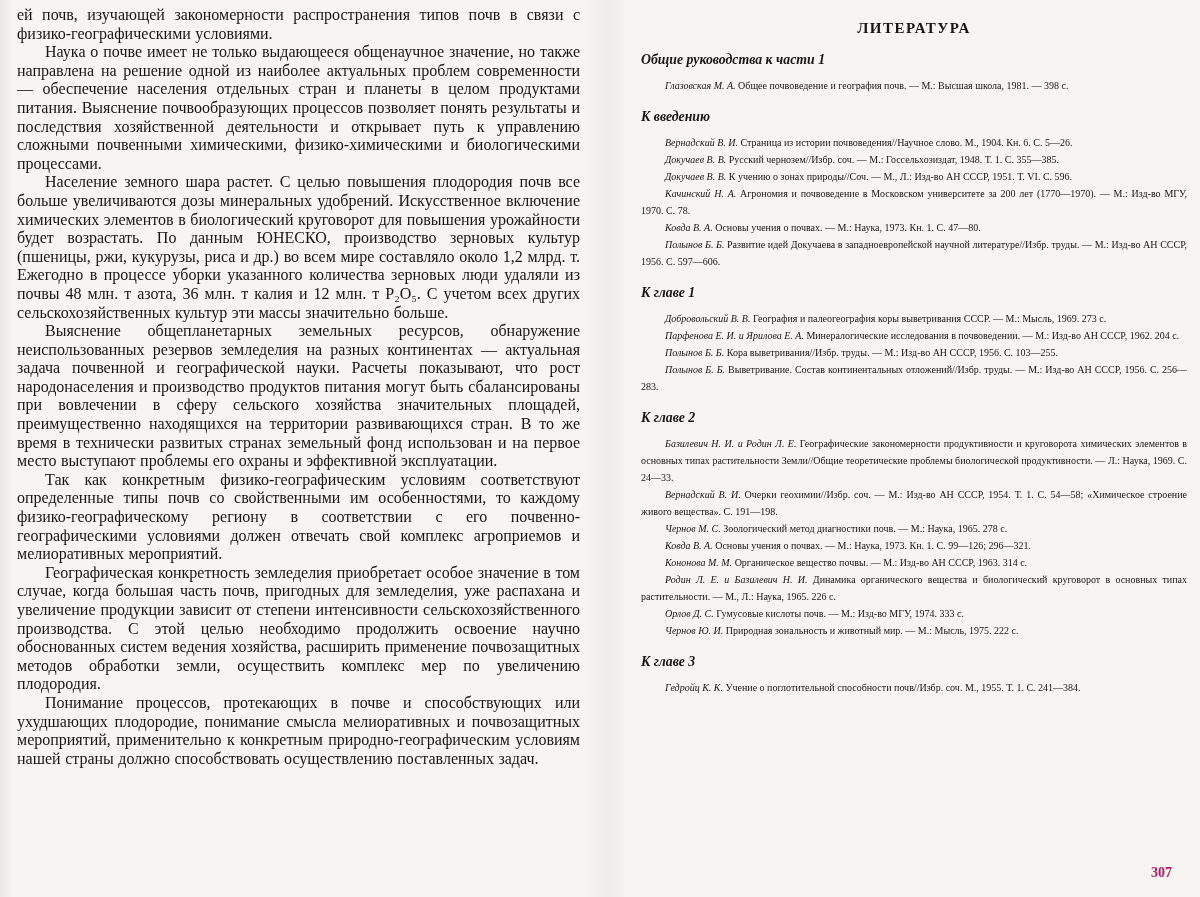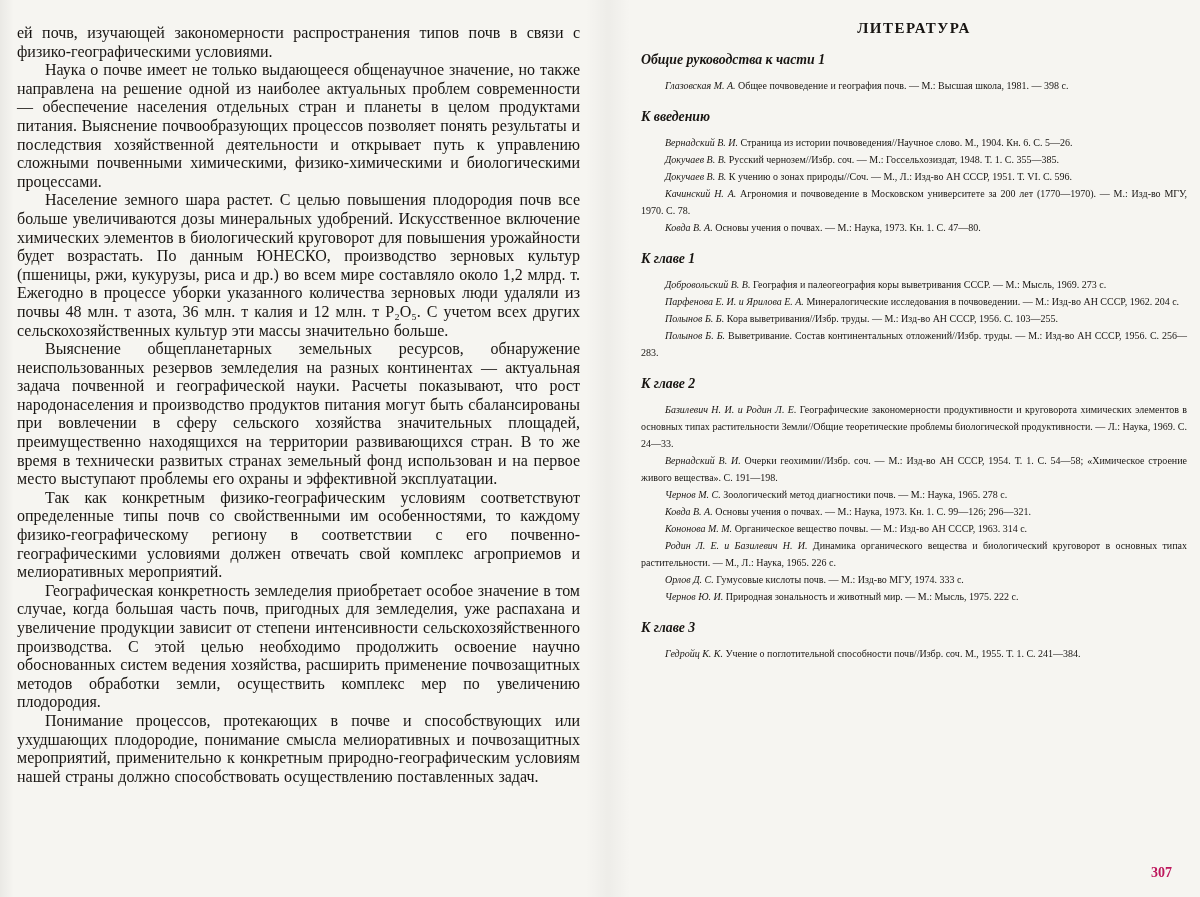--- a/index.html
+++ b/index.html
@@ -17,21 +17,21 @@
     position: absolute; top: 0; left: 586px; width: 44px; height: 897px;
     background: linear-gradient(to right, rgba(0,0,0,0), rgba(0,0,0,0.035), rgba(0,0,0,0));
     pointer-events: none;
   }
   .edge-shade {
     position: absolute; top: 0; left: 0; width: 14px; height: 897px;
     background: linear-gradient(to right, rgba(0,0,0,0.05), rgba(0,0,0,0));
     pointer-events: none;
   }
   .page { position: absolute; top: 0; }
-  .page-left  { left: 17px;  width: 563px; top: 24px; }
+  .page-left  { left: 17px;  width: 563px; top: 6px; }
   .page-right { left: 641px; width: 546px; top: 20px; }
 
   
   .para {
     margin: 0;
     text-align: justify;
     font-size: 16px;
     line-height: 18.6px;
     text-indent: 28px;
     word-spacing: 0.5px;
@@ -96,20 +96,21 @@
       <p class="entry"><span class="author">Глазовская М. А.</span> <span>Общее почвоведение и география почв. — М.: Высшая школа, 1981. — 398 с.</span></p>
     </div>
 
     <div>
       <h2 class="section-heading">К введению</h2>
       <p class="entry"><span class="author">Вернадский В. И.</span> <span>Страница из истории почвоведения//Научное слово. М., 1904. Кн. 6. С. 5—26.</span></p>
       <p class="entry"><span class="author">Докучаев В. В.</span> <span>Русский чернозем//Избр. соч. — М.: Госсельхозиздат, 1948. Т. 1. С. 355—385.</span></p>
       <p class="entry"><span class="author">Докучаев В. В.</span> <span>К учению о зонах природы//Соч. — М., Л.: Изд-во АН СССР, 1951. Т. VI. С. 596.</span></p>
       <p class="entry"><span class="author">Качинский Н. А.</span> <span>Агрономия и почвоведение в Московском университете за 200 лет (1770—1970). — М.: Изд-во МГУ, 1970. С. 78.</span></p>
       <p class="entry"><span class="author">Ковда В. А.</span> <span>Основы учения о почвах. — М.: Наука, 1973. Кн. 1. С. 47—80.</span></p>
+      <p class="entry"><span class="author">Полынов Б. Б.</span> <span>Развитие идей Докучаева в западноевропейской научной литературе//Избр. труды. — М.: Изд-во АН СССР, 1956. С. 597—606.</span></p>
     </div>
 
     <div>
       <h2 class="section-heading">К главе 1</h2>
       <p class="entry"><span class="author">Добровольский В. В.</span> <span>География и палеогеография коры выветривания СССР. — М.: Мысль, 1969. 273 с.</span></p>
       <p class="entry"><span class="author">Парфенова Е. И. и Ярилова Е. А.</span> <span>Минералогические исследования в почвоведении. — М.: Изд-во АН СССР, 1962. 204 с.</span></p>
       <p class="entry"><span class="author">Полынов Б. Б.</span> <span>Кора выветривания//Избр. труды. — М.: Изд-во АН СССР, 1956. С. 103—255.</span></p>
       <p class="entry"><span class="author">Полынов Б. Б.</span> <span>Выветривание. Состав континентальных отложений//Избр. труды. — М.: Изд-во АН СССР, 1956. С. 256—283.</span></p>
     </div>
 

